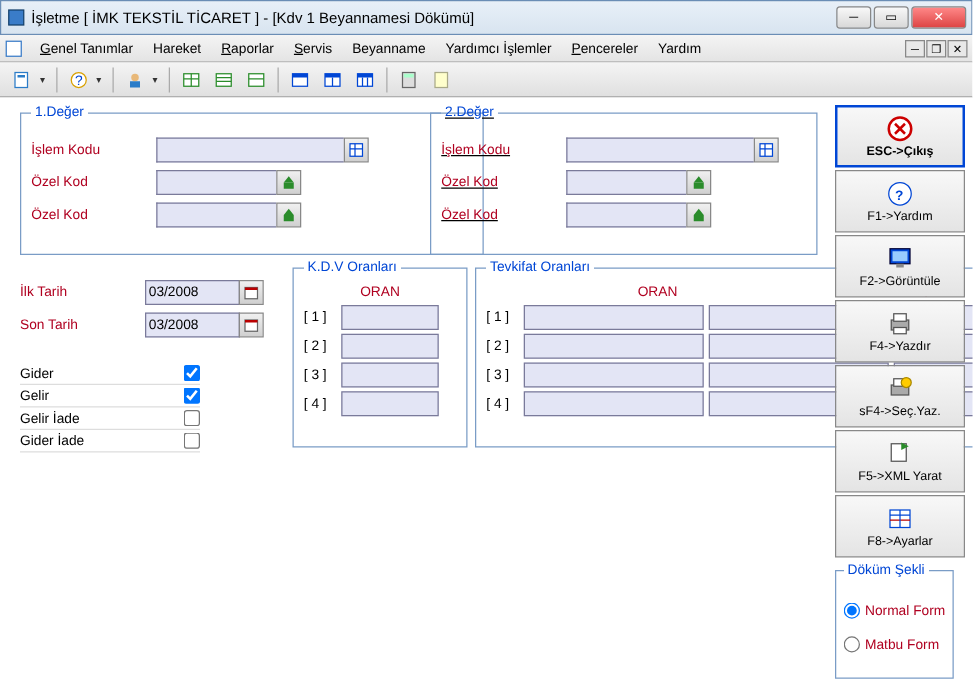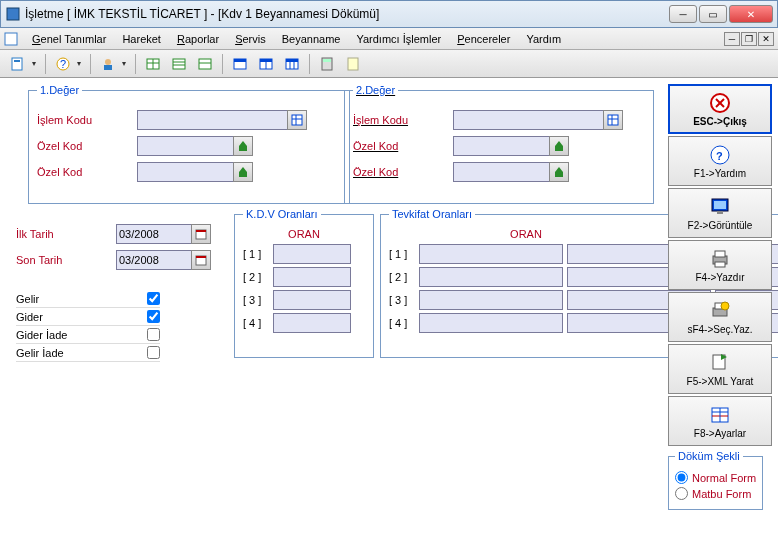--- a/index.html
+++ b/index.html
@@ -28,21 +28,21 @@
 .tool-sep { width: 1px; height: 20px; background: #aaa; margin: 0 3px; }
 .tool-drop { width: 8px; font-size: 8px; color: #333; }
 
 
 .client { position: relative; height: 478px; background: #fff; }
 
 
 fieldset { border: 1px solid #7a9cc6; position: absolute; padding: 8px; }
 legend { color: #0046d5; font-size: 11px; padding: 0 3px; }
 
-.grp1 { left: 28px; top: 6px; width: 322px; height: 120px; }
+.grp1 { left: 16px; top: 6px; width: 371px; height: 120px; }
 .grp2 { left: 344px; top: 6px; width: 310px; height: 120px; text-decoration: underline; }
 
 .row { display: flex; align-items: center; margin: 6px 0; }
 .lbl { color: #b00020; width: 100px; }
 .input-combo { display: flex; }
 .txt { width: 150px; height: 20px; background: #e3e5f5; border: 1px solid #7a7a9a; border-right: none; padding: 0 2px; }
 .pick-btn { width: 20px; height: 20px; background: linear-gradient(to bottom, #f0f0f0, #d0d0d0); border: 1px solid #888; display: flex; align-items: center; justify-content: center; cursor: pointer; }
 
 
 .leftcol { position: absolute; left: 16px; top: 218px; width: 220px; }
@@ -72,21 +72,21 @@
 
 
 .rightpanel { position: absolute; right: 6px; top: 6px; width: 104px; }
 .big-btn { width: 100%; height: 50px; border: 1px solid #888; background: linear-gradient(to bottom,#f8f8f8,#e4e4e4); margin-bottom: 2px; display: flex; flex-direction: column; align-items: center; justify-content: center; cursor: pointer; gap: 1px; }
 .big-btn .ico { width: 24px; height: 24px; display:flex; align-items:center; justify-content:center; }
 .big-btn .cap { font-size: 10px; }
 .big-btn:first-child { border-width: 2px; border-color: #0046d5; font-weight: bold; }
 
 .grp-dokum { border: 1px solid #7a9cc6; padding: 6px; margin-top: 2px; }
 .grp-dokum legend { color: #0046d5; }
-.radio-row { display: flex; align-items: center; margin: 3px 0; color: #b00020; gap: 4px; }
+.radio-row { display: flex; align-items: center; margin: 14px 0; color: #b00020; gap: 4px; }
 
 
 svg { display:block; }
 </style>
 </head>
 <body>
 
 <div class="titlebar">
   <span class="titlebar-icon">
     <svg width="16" height="16">
@@ -304,33 +304,33 @@
       <div class="date-btn">
           <svg width="12" height="12">
             <rect x="1" y="2" width="10" height="9" fill="#fff" stroke="#666"></rect>
             <rect x="1" y="2" width="10" height="2" fill="#b00"></rect>
           </svg>
         </div>
     </div>
     <div style="height:14px"></div>
     <div style="width:144px">
     <div class="chk-row">
+          <label>Gider</label>
+          <input type="checkbox" checked="" style="">
+        </div>
+    <div class="chk-row">
           <label>Gelir</label>
           <input type="checkbox" checked="" style="">
         </div>
     <div class="chk-row">
-          <label>Gider</label>
-          <input type="checkbox" checked="" style="">
+          <label>Gelir İade</label>
+          <input type="checkbox" style="">
         </div>
     <div class="chk-row">
           <label>Gider İade</label>
-          <input type="checkbox" style="">
-        </div>
-    <div class="chk-row">
-          <label>Gelir İade</label>
           <input type="checkbox" style="">
         </div>
     </div>
   </div>
 
   <fieldset class="grp-kdv" style="top:130px;">
     <legend>K.D.V Oranları</legend>
     <div class="oran-hdr">ORAN</div>
     <div class="oran-row">
         <span class="oran-idx">[ 1 ]</span>

